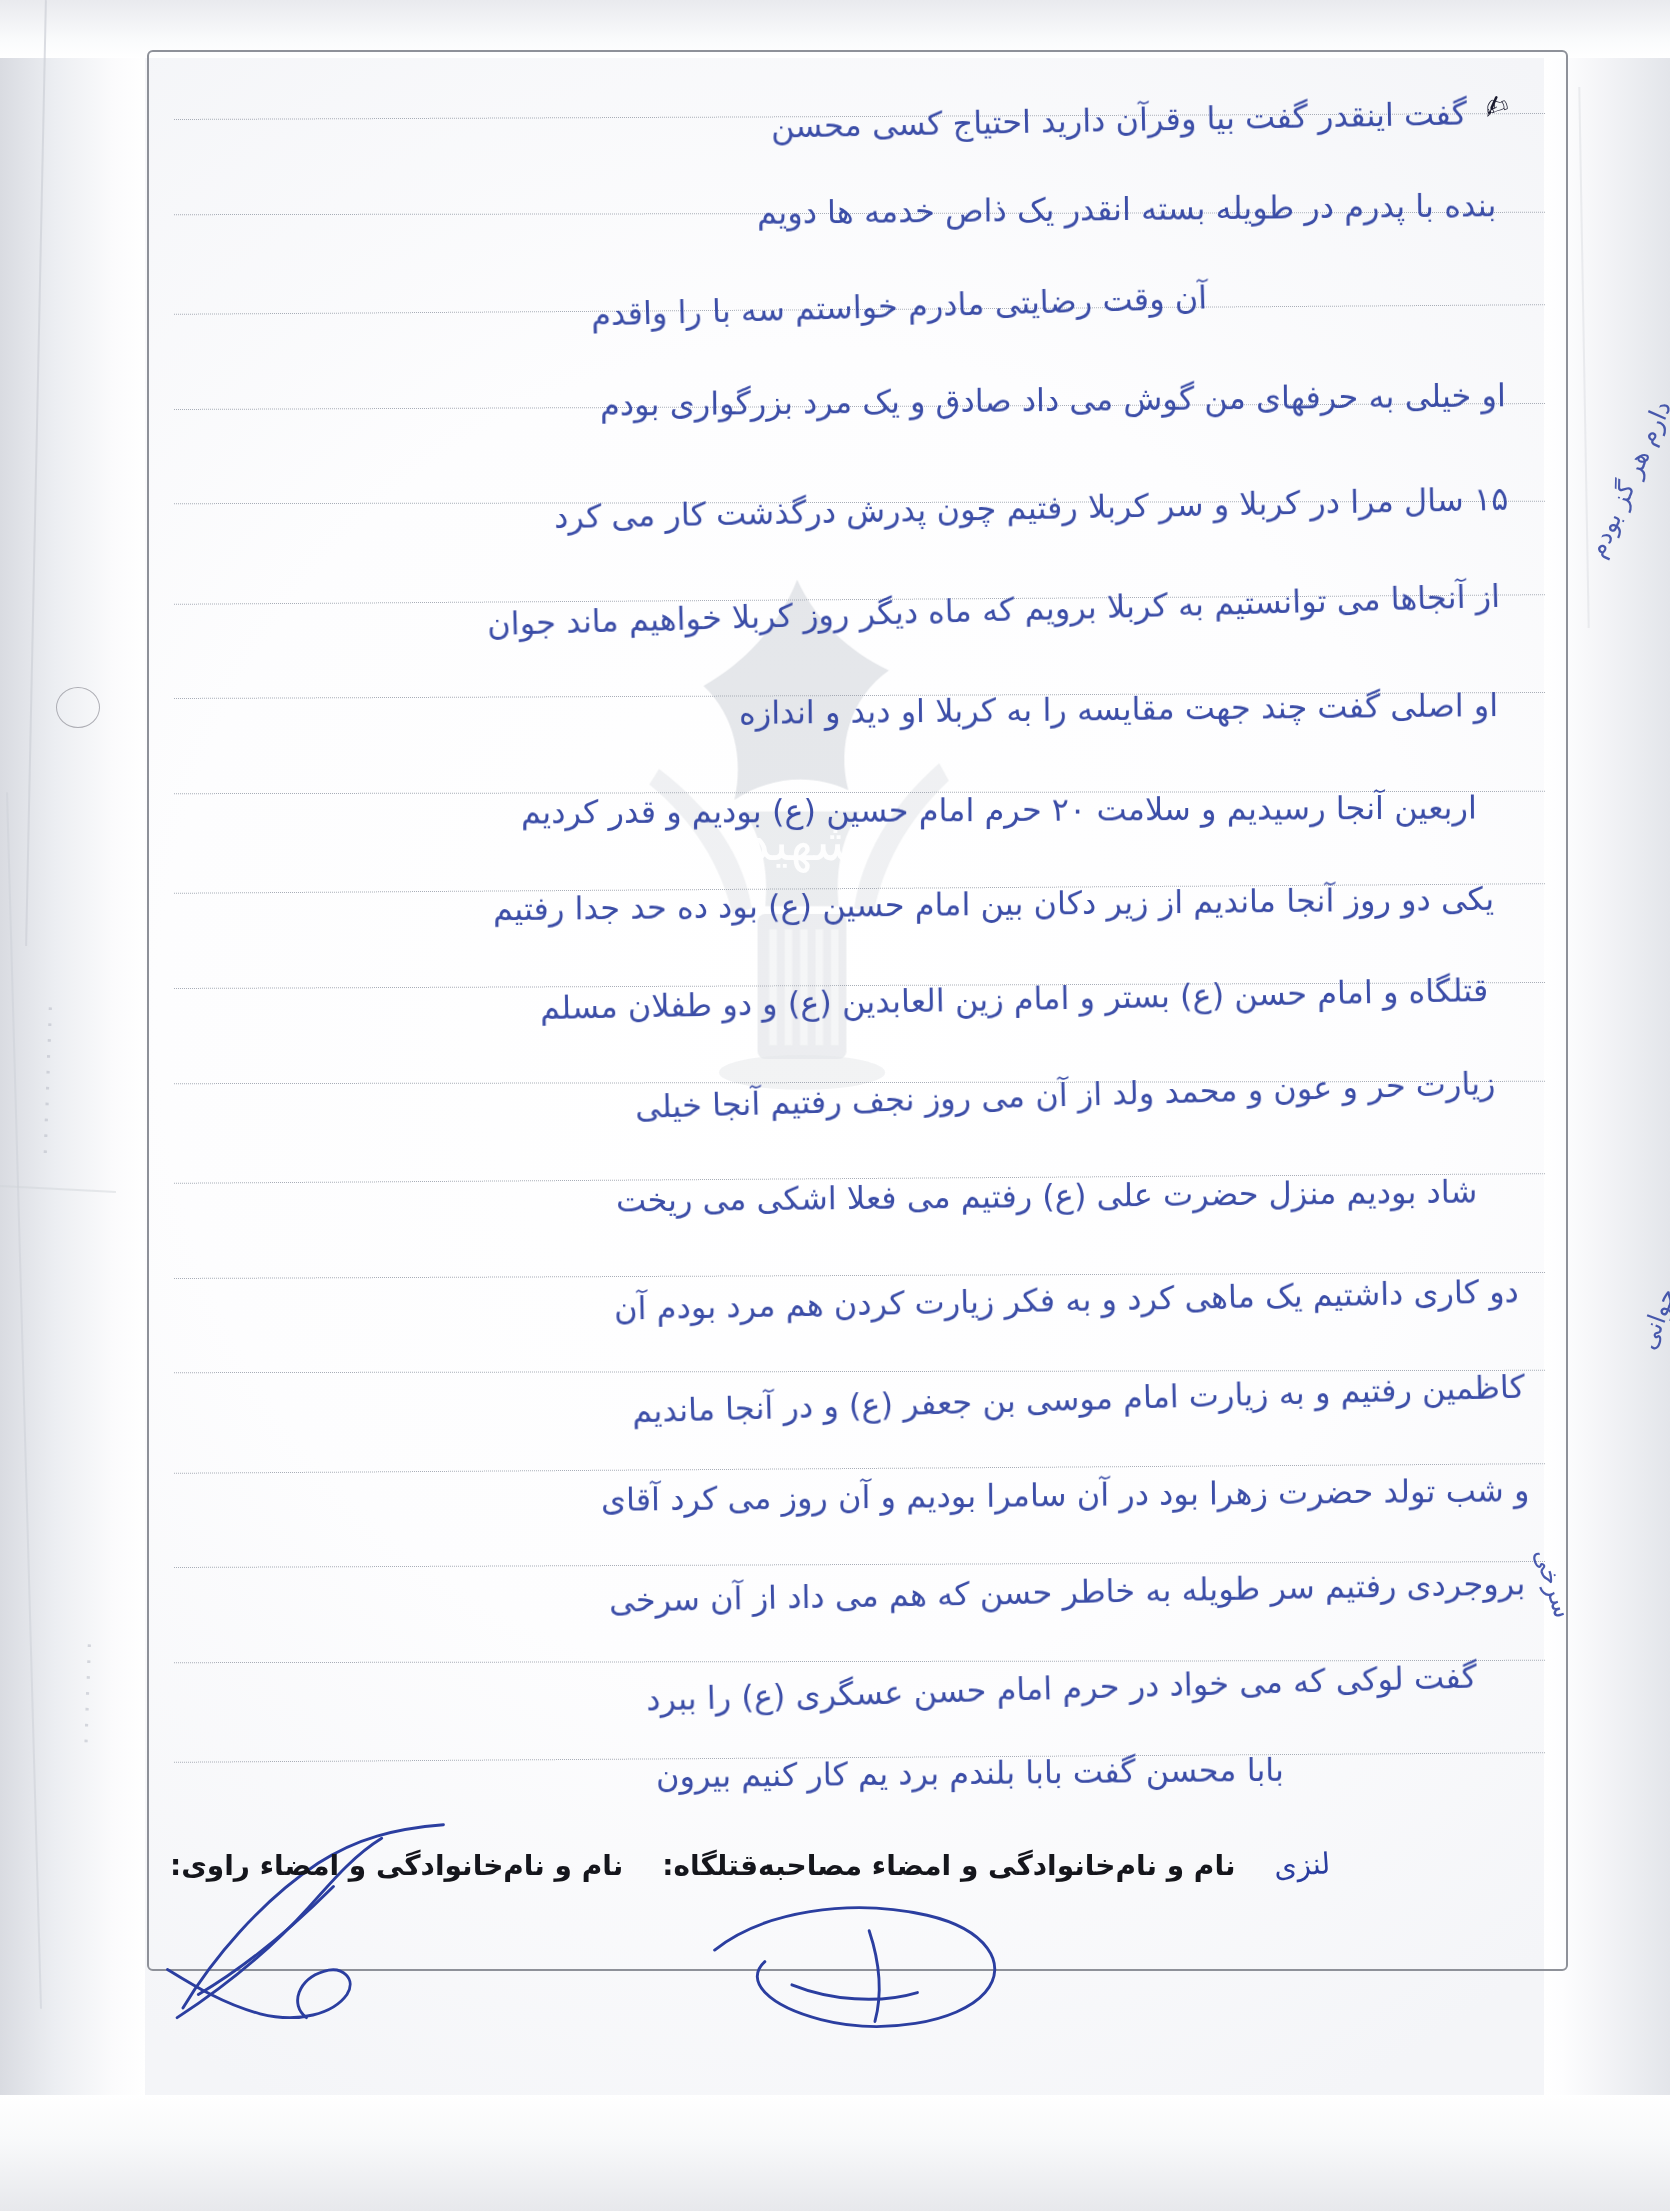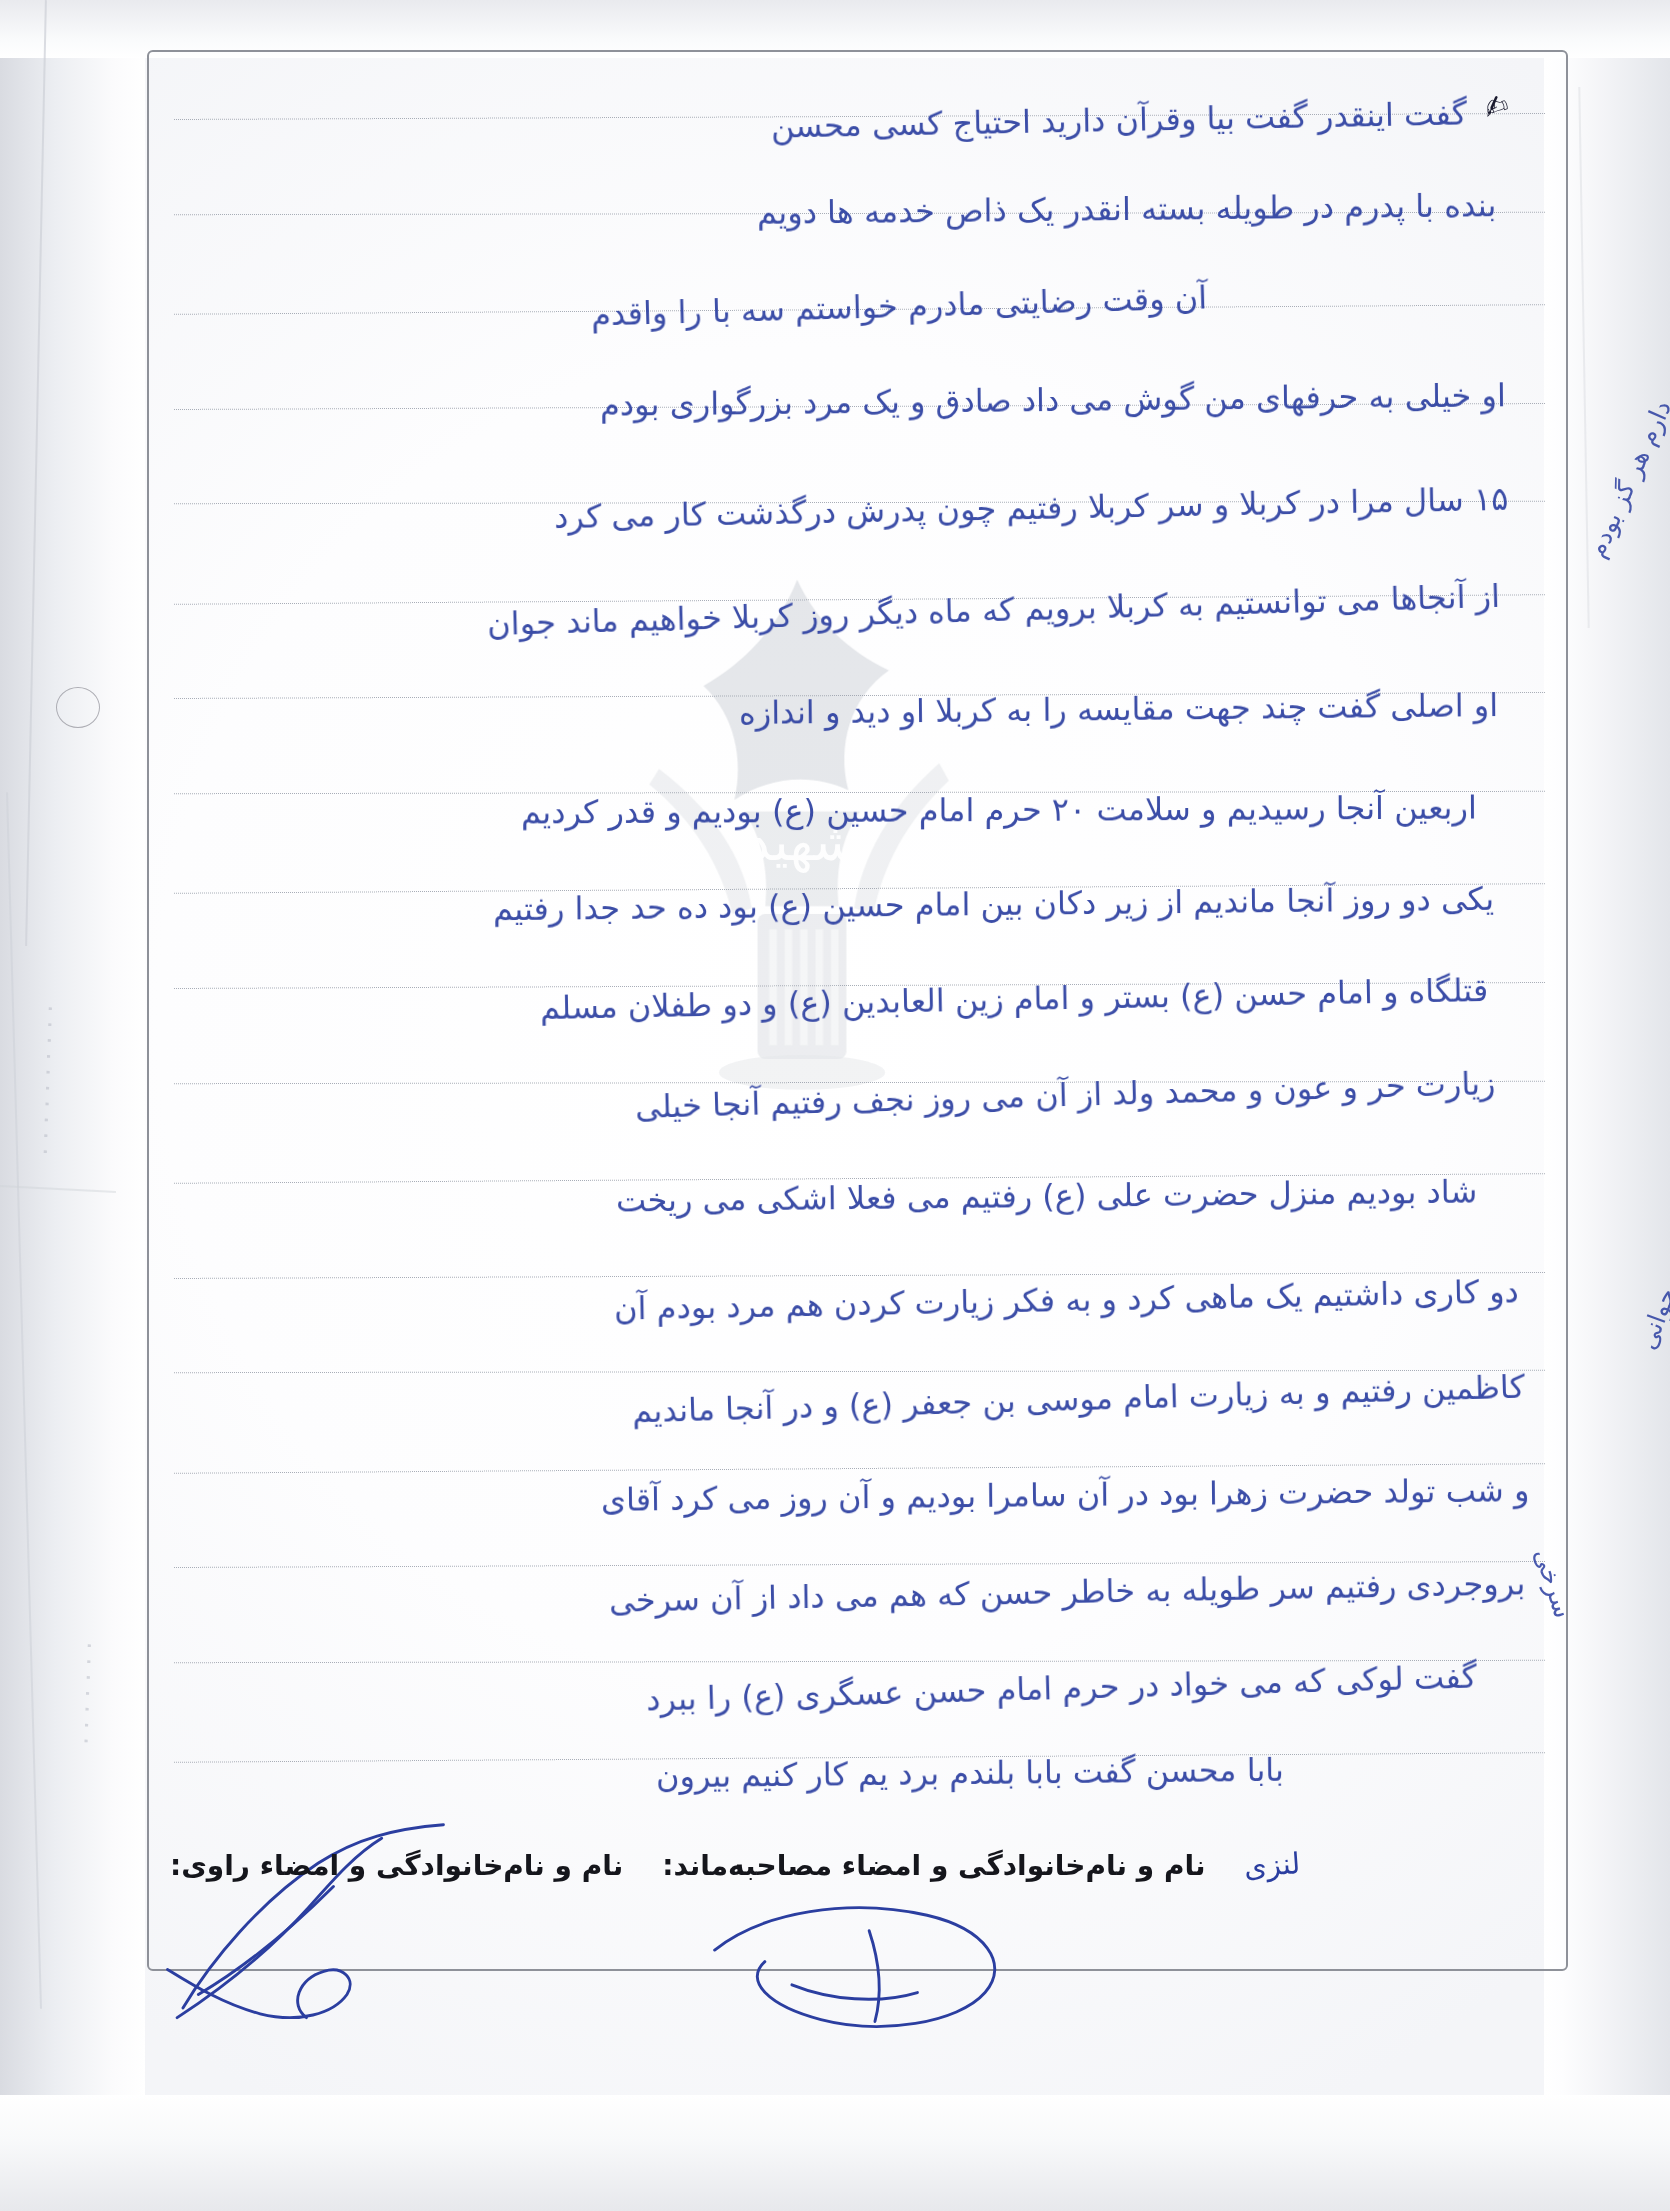--- a/index.html
+++ b/index.html
@@ -319,18 +319,18 @@
   <svg id="signature-interviewer" viewBox="0 0 380 180">
     <g fill="none" stroke="#2b3ea0" stroke-width="3" stroke-linecap="round">
       <path d="M40 60 C90 20 180 6 260 24 C320 38 346 74 320 104 C292 136 212 148 150 132 C96 118 70 92 92 72"></path>
       <path d="M120 96 C160 112 210 116 250 104"></path>
       <path d="M200 40 C210 70 214 104 206 134"></path>
     </g>
   </svg>
 
   <div id="footer-band">
     <div class="footer-label">نام و نام‌خانوادگی و امضاء راوی:</div>
-    <div class="footer-label">نام و نام‌خانوادگی و امضاء مصاحبه‌ماند:</div>
+    <div class="footer-label">نام و نام‌خانوادگی و امضاء مصاحبه‌قتلگاه:</div>
     <div id="interviewee-name">لنزی</div>
   </div>
 
 </div>
 
 
 </body></html>

